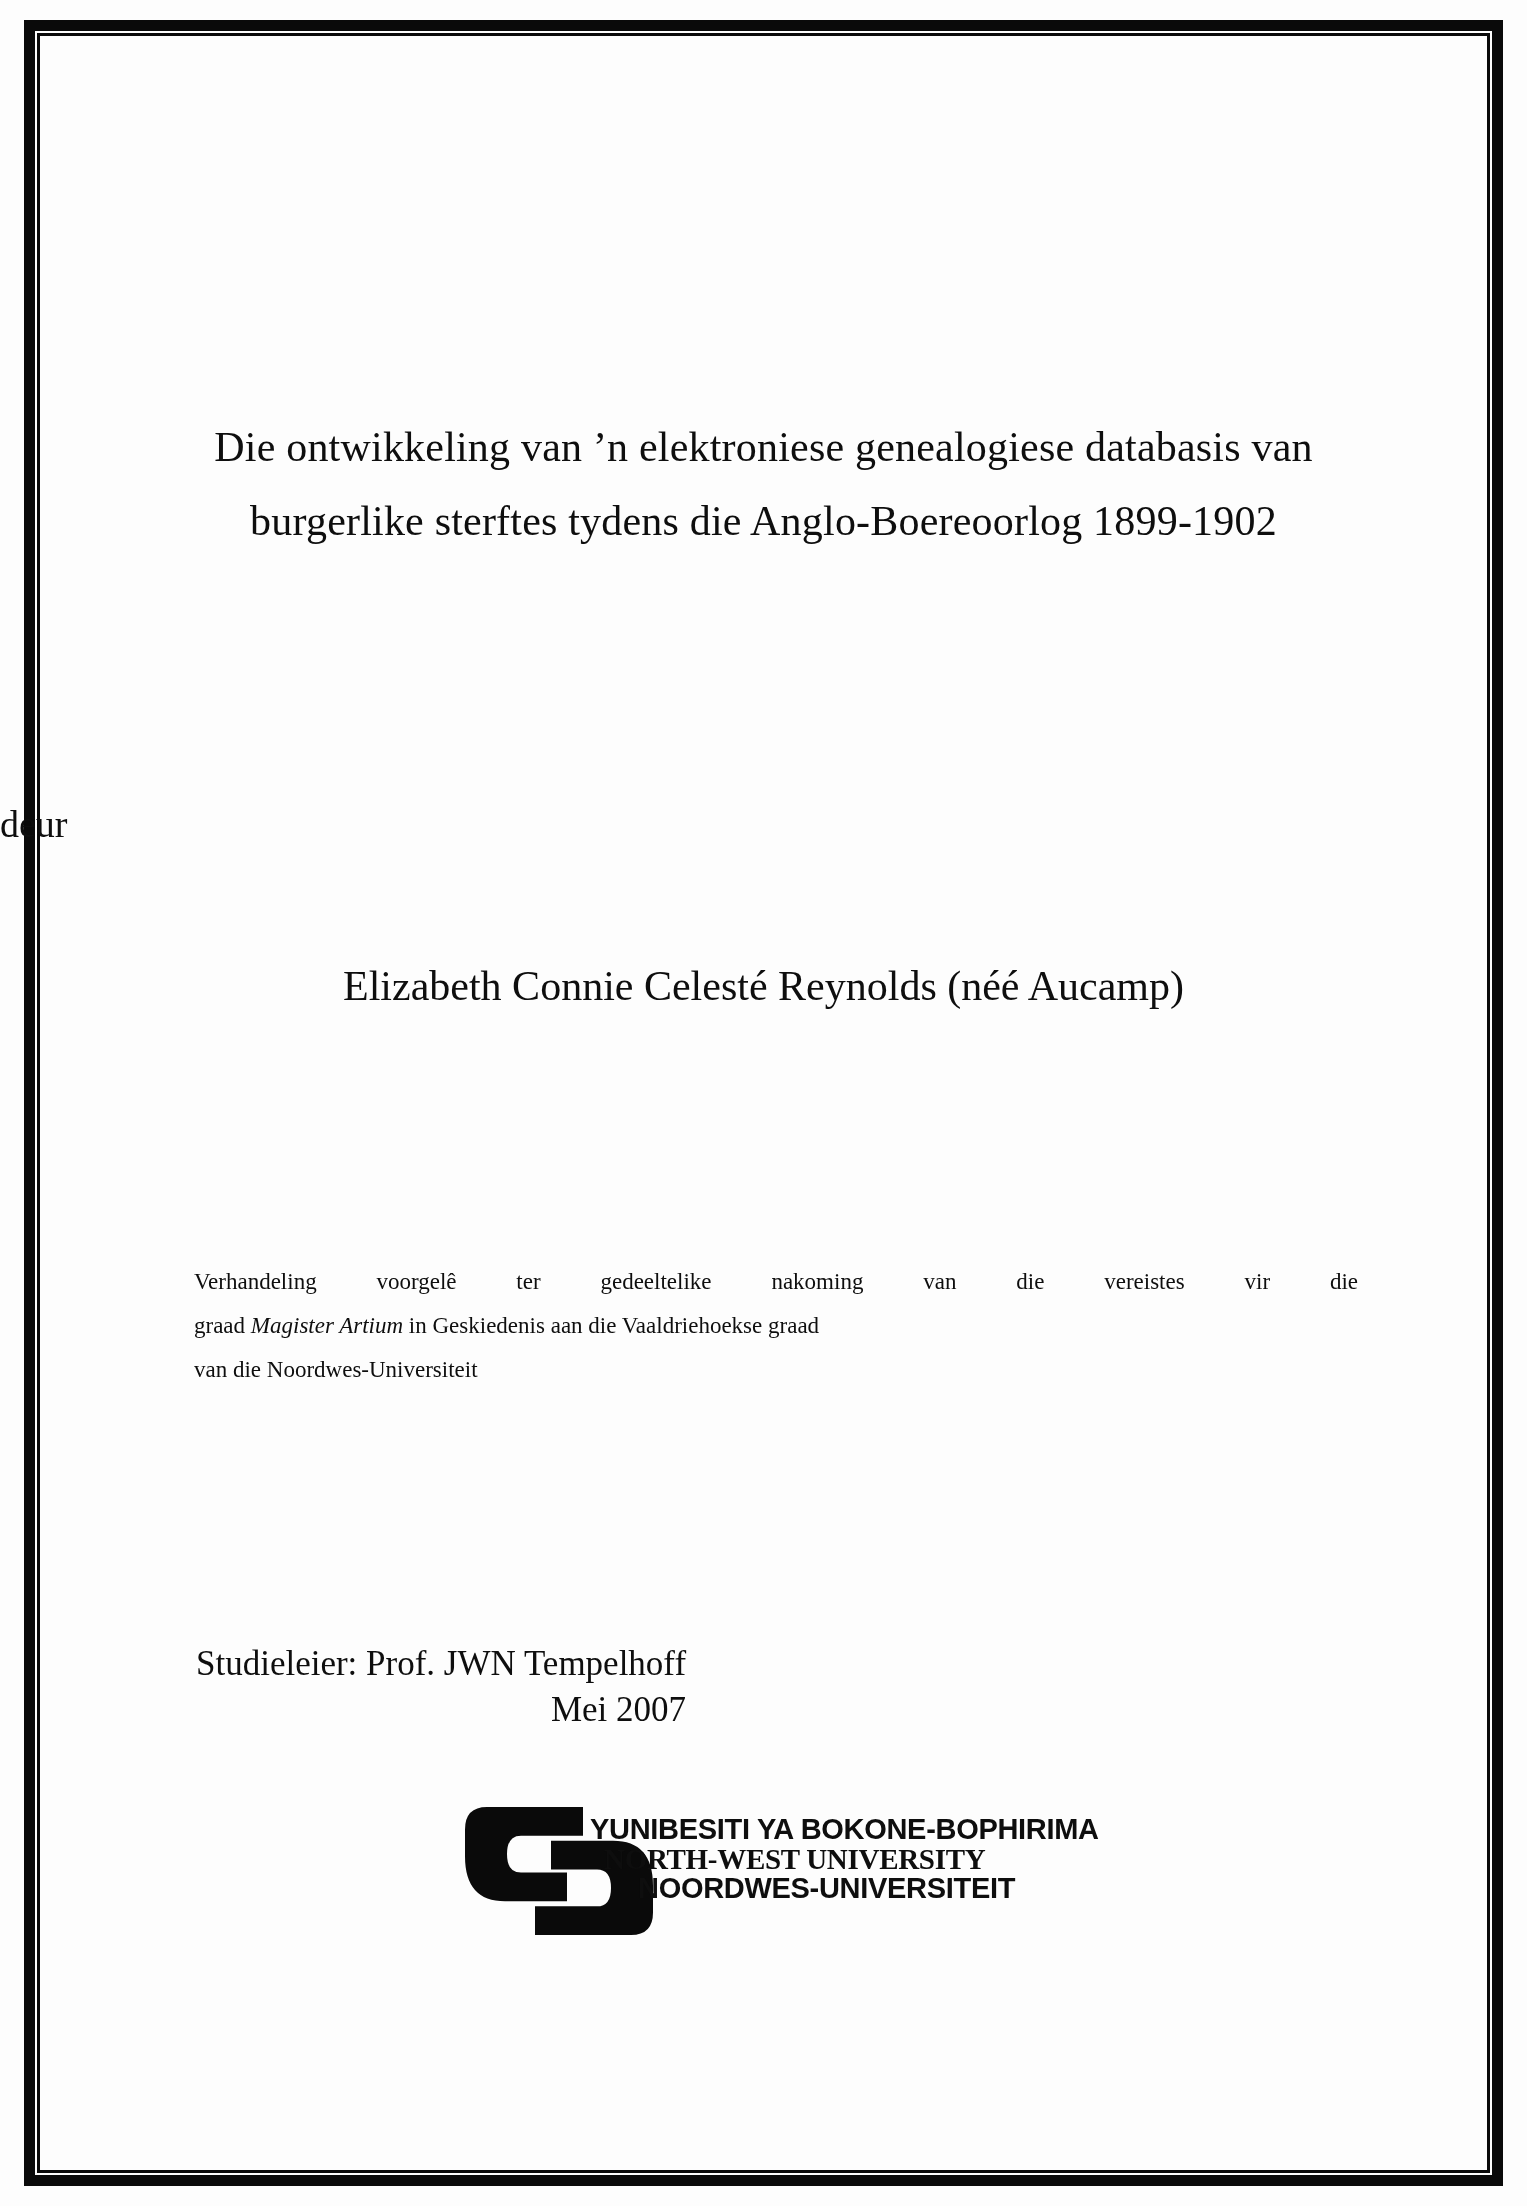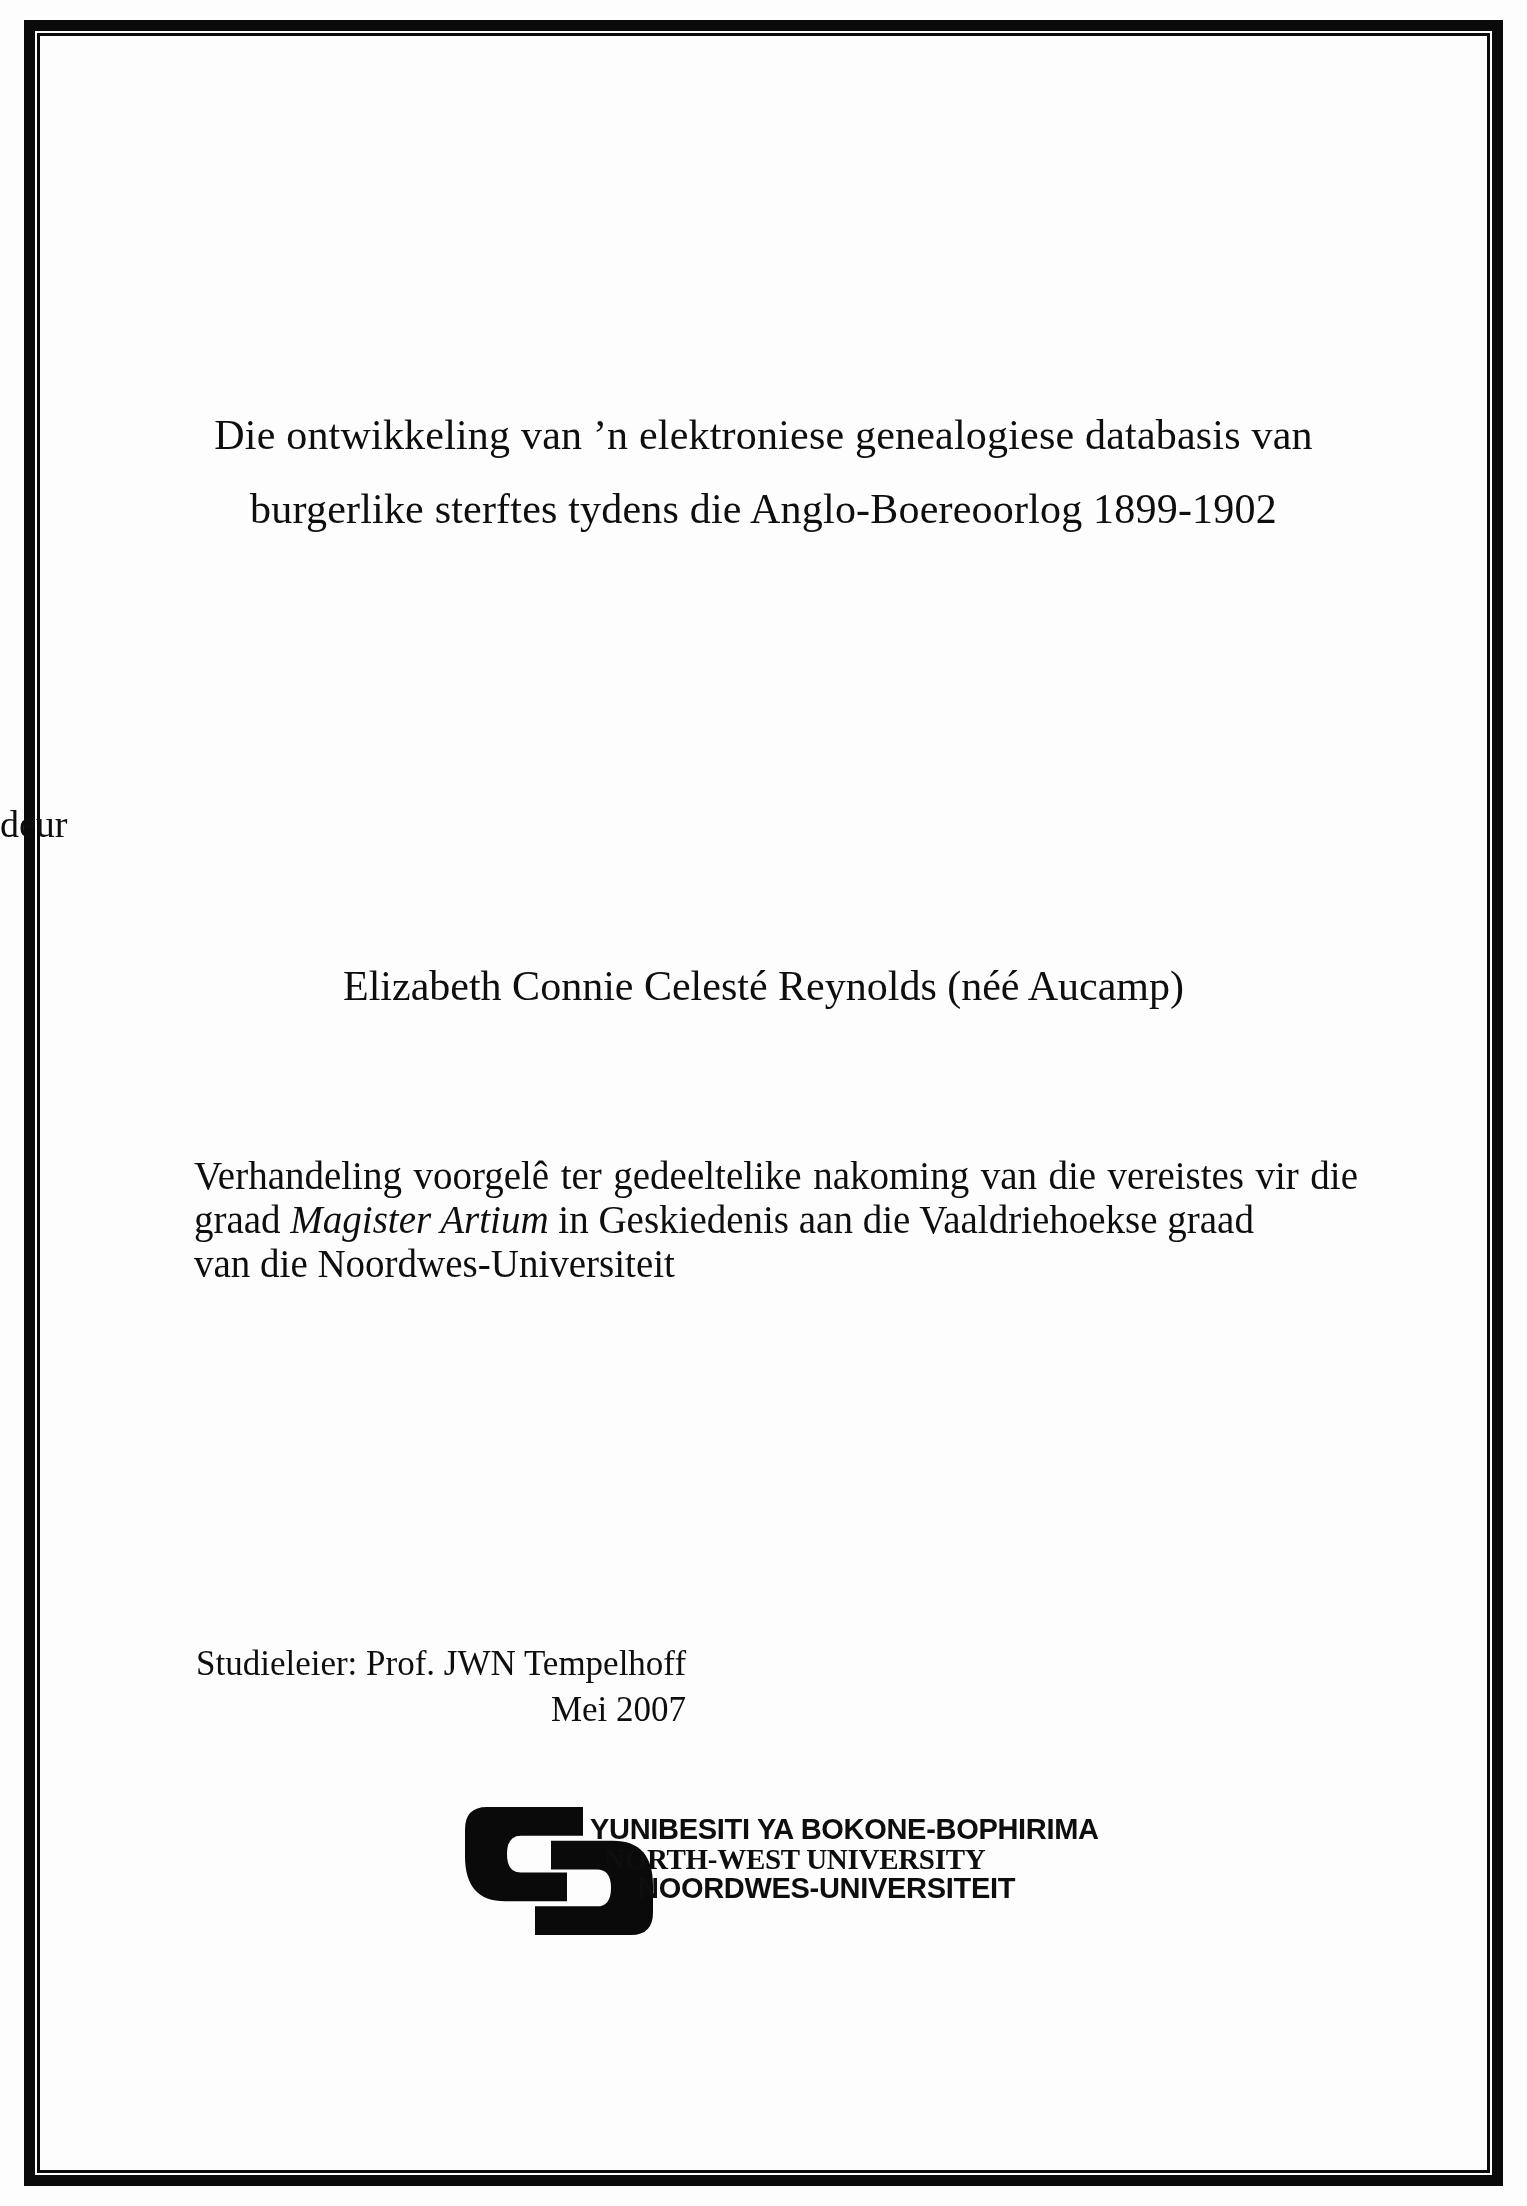--- a/index.html
+++ b/index.html
@@ -19,42 +19,42 @@
     width: 1479px; height: 2166px;
     border: 11px solid #0a0a0a;
   }
   .frame-inner {
     position: absolute;
     left: 2px; top: 2px; right: 2px; bottom: 2px;
     border: 3px solid #0a0a0a;
   }
   .title-block {
     position: absolute;
-    left: 90px; right: 90px; top: 398px;
+    left: 90px; right: 90px; top: 410px;
     text-align: center;
     font-size: 42px;
     line-height: 74px;
     letter-spacing: 0.2px;
   }
   .byline {
     position: absolute;
     left: 0; right: 0; top: 802px;
     font-size: 38px;
   }
   .author {
     position: absolute;
     left: 0; right: 0; top: 962px;
     text-align: center;
     font-size: 42px;
   }
   .statement {
     position: absolute;
-    left: 194px; top: 1154px;
+    left: 194px; top: 1260px;
     width: 1164px;
-    font-size: 39px;
+    font-size: 23px;
     line-height: 44px;
   }
   .stmt-line1 {
     text-align: justify;
     text-align-last: justify;
   }
   .italic { font-style: italic; }
   .supervisor-block {
     position: absolute;
     left: 196px; top: 1641px;

